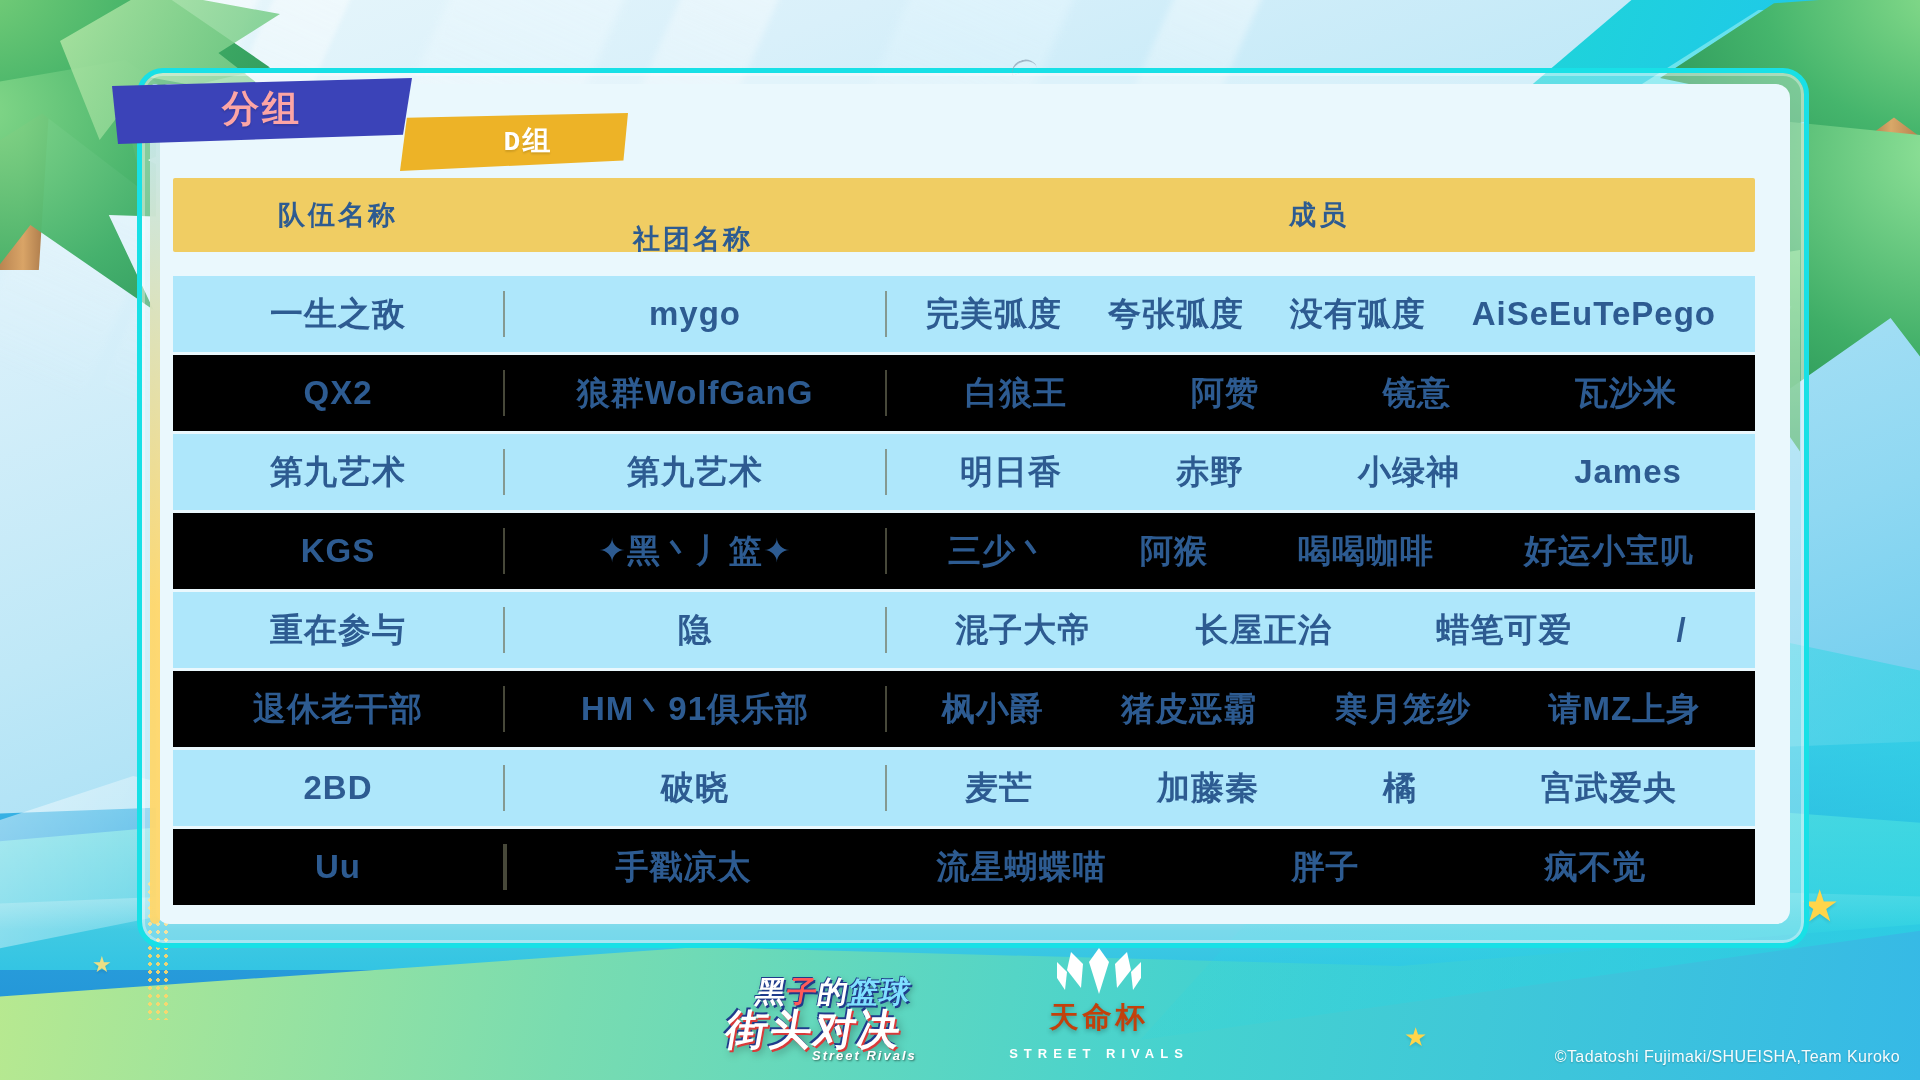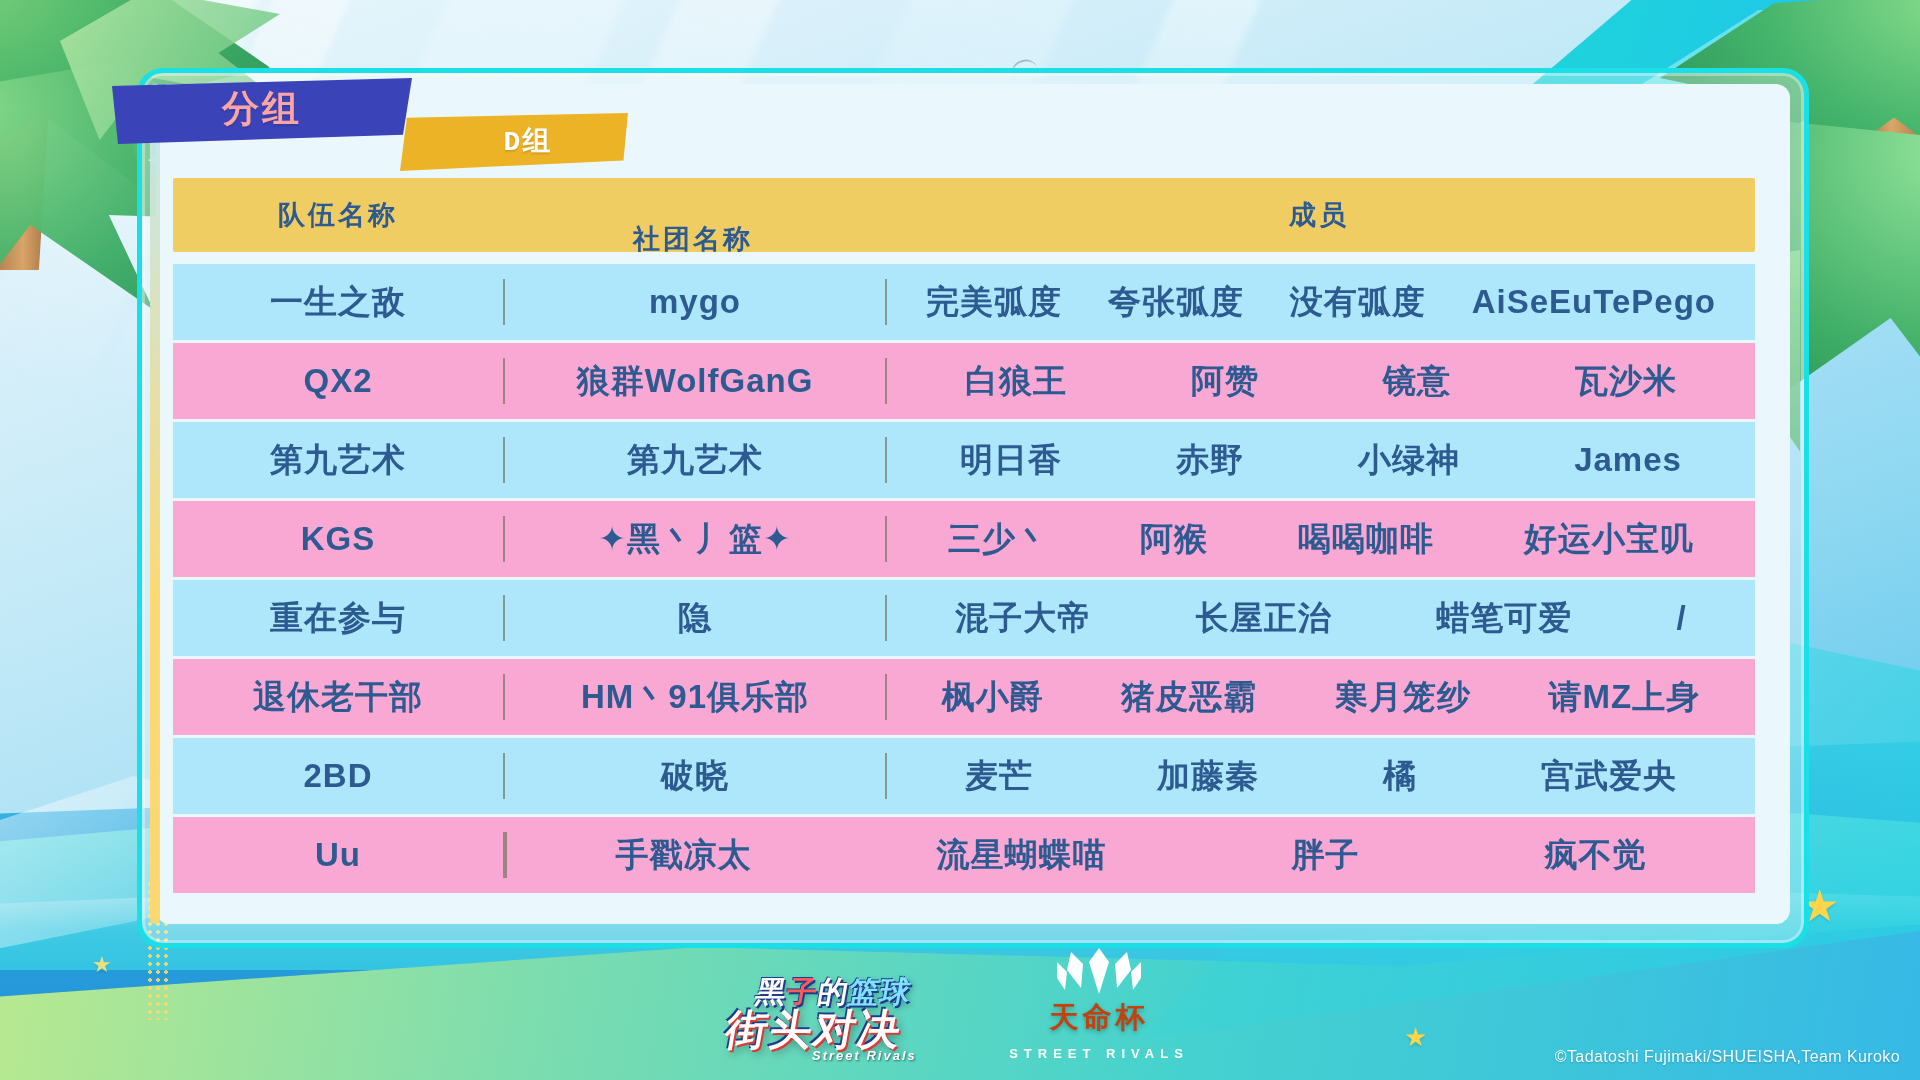--- a/index.html
+++ b/index.html
@@ -190,26 +190,26 @@
     background:#f0cd63; border-radius:2px;
   }
   .th{
     color:#2d5b91; font-size:27px; font-weight:700; letter-spacing:3px;
     text-align:center;
   }
   .col-team{ width:330px; }
   .col-club{ width:380px;margin-top:48px; }
   .col-mem{ flex:1; }
 
-  .rows{ margin-top:12px; }
+  .rows{ margin-top:24px; }
   .trow{
     display:flex; align-items:center; height:76px;
     background:#aee7fb; margin-bottom:3px; position:relative;
   }
-  .trow.alt{ background:#f9a8d4;justify-content:center; }
+  .trow.alt{ background:#000000;justify-content:center; }
   .cell{
     color:#2d5b91; font-size:33px; font-weight:700; letter-spacing:1px;
     text-align:center; white-space:nowrap; overflow:hidden;
   }
   .cell-team{ width:330px; }
   .cell-club{ width:380px; position:relative; }
   .cell-mem{ flex:1; display:flex; justify-content:space-around; align-items:center; padding:0 16px; }
   .mem{ color:#2d5b91; font-size:33px; font-weight:700; white-space:nowrap; }
   .vsep{
     width:0; border-left:2px solid #6d6f57; height:46px; opacity:.65;

